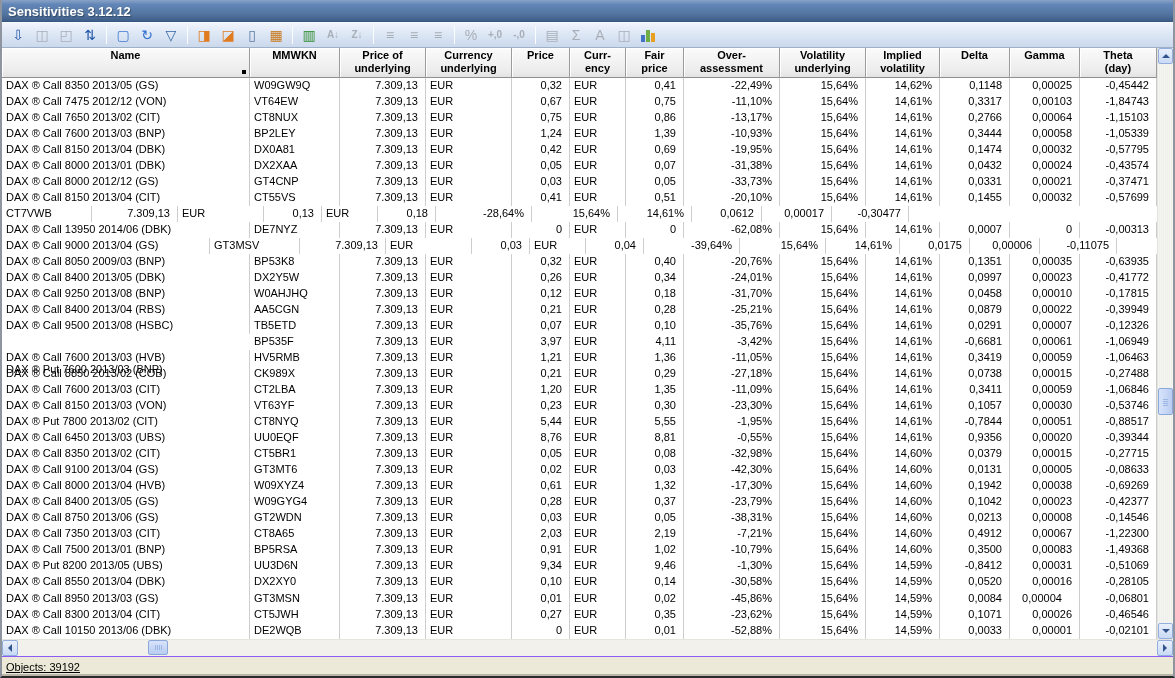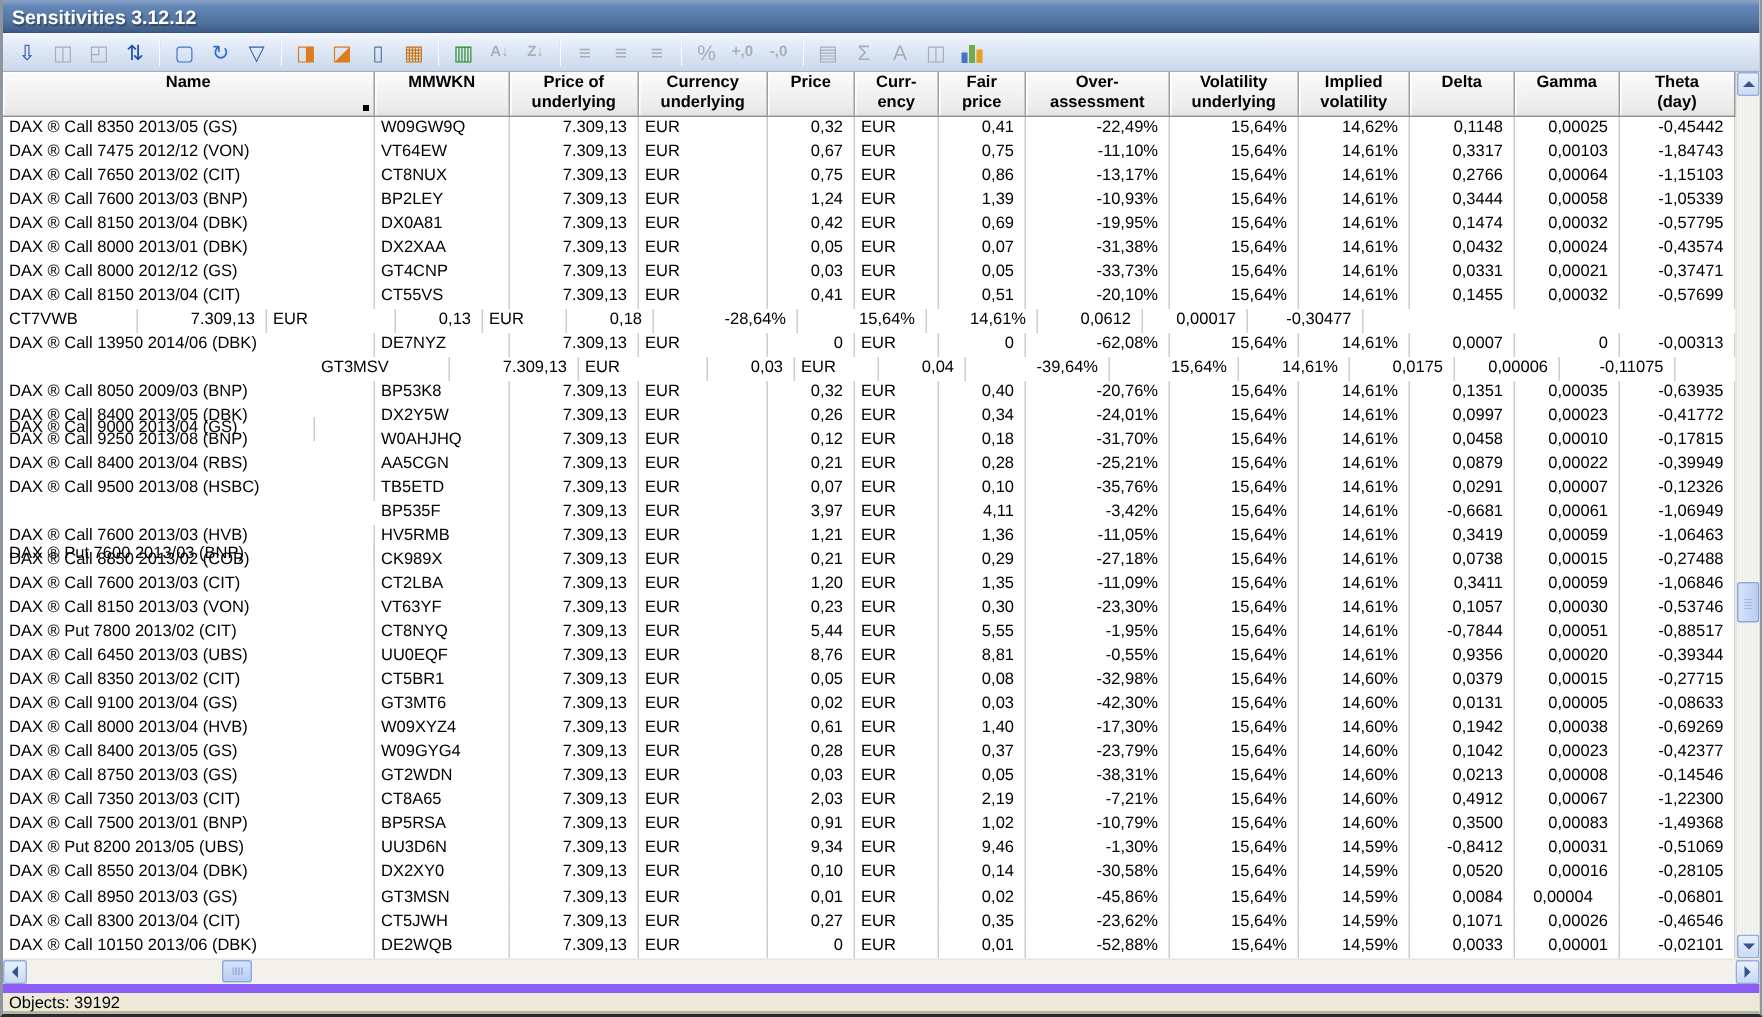--- a/index.html
+++ b/index.html
@@ -90,23 +90,23 @@
     content:""; position:absolute; top:4px; bottom:4px; left:6px; width:7px;
     background:repeating-linear-gradient(90deg,#9db7e4 0,#9db7e4 1px,transparent 1px,transparent 2px);
   }
   .tri{ width:0; height:0; border:4px solid transparent; display:block; }
   .tri.up{ border-bottom-color:#33548c; margin-top:-4px; }
   .tri.down{ border-top-color:#33548c; margin-bottom:-4px; }
   .tri.left{ border-right-color:#33548c; margin-left:-4px; }
   .tri.right{ border-left-color:#33548c; margin-right:-4px; }
 
   .statusbar{
-    height:20px; flex:0 0 20px; background:#ece9d8; border-top:6px solid #8b5cf6;
+    height:20px; flex:0 0 20px; background:#ece9d8; border-top:1px solid #8b5cf6;
     box-shadow:0 -2px 0 #b7b5a8 inset, 0 18px 0 #ece9d8 inset;
-    font-size:11px; color:#000; display:flex; align-items:center; padding-left:4px;
+    font-size:11px; color:#000; display:flex; align-items:center; padding-left:4px;text-decoration:underline;
   }
 </style>
 </head>
 <body>
 
 <div class="window">
   <div class="titlebar">
     <span>Sensitivities 3.12.12</span>
   </div>
 
@@ -346,21 +346,21 @@
             <div class="cell left" style="width: 56px;">EUR</div>
             <div class="cell right" style="width: 58px;">0</div>
             <div class="cell right" style="width: 96px;">-62,08%</div>
             <div class="cell right" style="width: 86px;">15,64%</div>
             <div class="cell right" style="width: 74px;">14,61%</div>
             <div class="cell right" style="width: 70px;">0,0007</div>
             <div class="cell right" style="width: 70px;">0</div>
             <div class="cell right" style="width: 77px;">-0,00313</div>
           </div>
           <div class="t-row">
-            <div class="cell left" style="width: 208px; margin-top: 40px;">DAX ® Call 9000 2013/04 (GS)</div>
+            <div class="cell left" style="width: 208px;">DAX ® Call 9000 2013/04 (GS)</div>
             <div class="cell left" style="width: 90px;">GT3MSV</div>
             <div class="cell right" style="width: 86px;">7.309,13</div>
             <div class="cell left" style="width: 86px;">EUR</div>
             <div class="cell right" style="width: 58px;">0,03</div>
             <div class="cell left" style="width: 56px;">EUR</div>
             <div class="cell right" style="width: 58px;">0,04</div>
             <div class="cell right" style="width: 96px;">-39,64%</div>
             <div class="cell right" style="width: 86px;">15,64%</div>
             <div class="cell right" style="width: 74px;">14,61%</div>
             <div class="cell right" style="width: 70px;">0,0175</div>
@@ -577,21 +577,21 @@
             <div class="cell right" style="width: 70px;">0,00005</div>
             <div class="cell right" style="width: 77px;">-0,08633</div>
           </div>
           <div class="t-row">
             <div class="cell left" style="width: 248px;">DAX ® Call 8000 2013/04 (HVB)</div>
             <div class="cell left" style="width: 90px;">W09XYZ4</div>
             <div class="cell right" style="width: 86px;">7.309,13</div>
             <div class="cell left" style="width: 86px;">EUR</div>
             <div class="cell right" style="width: 58px;">0,61</div>
             <div class="cell left" style="width: 56px;">EUR</div>
-            <div class="cell right" style="width: 58px;">1,40</div>
+            <div class="cell right" style="width: 58px;">1,32</div>
             <div class="cell right" style="width: 96px;">-17,30%</div>
             <div class="cell right" style="width: 86px;">15,64%</div>
             <div class="cell right" style="width: 74px;">14,60%</div>
             <div class="cell right" style="width: 70px;">0,1942</div>
             <div class="cell right" style="width: 70px;">0,00038</div>
             <div class="cell right" style="width: 77px;">-0,69269</div>
           </div>
           <div class="t-row">
             <div class="cell left" style="width: 248px;">DAX ® Call 8400 2013/05 (GS)</div>
             <div class="cell left" style="width: 90px;">W09GYG4</div>
@@ -601,21 +601,21 @@
             <div class="cell left" style="width: 56px;">EUR</div>
             <div class="cell right" style="width: 58px;">0,37</div>
             <div class="cell right" style="width: 96px;">-23,79%</div>
             <div class="cell right" style="width: 86px;">15,64%</div>
             <div class="cell right" style="width: 74px;">14,60%</div>
             <div class="cell right" style="width: 70px;">0,1042</div>
             <div class="cell right" style="width: 70px;">0,00023</div>
             <div class="cell right" style="width: 77px;">-0,42377</div>
           </div>
           <div class="t-row">
-            <div class="cell left" style="width: 248px;">DAX ® Call 8750 2013/03 (GS)</div>
+            <div class="cell left" style="width: 248px;">DAX ® Call 8750 2013/06 (GS)</div>
             <div class="cell left" style="width: 90px;">GT2WDN</div>
             <div class="cell right" style="width: 86px;">7.309,13</div>
             <div class="cell left" style="width: 86px;">EUR</div>
             <div class="cell right" style="width: 58px;">0,03</div>
             <div class="cell left" style="width: 56px;">EUR</div>
             <div class="cell right" style="width: 58px;">0,05</div>
             <div class="cell right" style="width: 96px;">-38,31%</div>
             <div class="cell right" style="width: 86px;">15,64%</div>
             <div class="cell right" style="width: 74px;">14,60%</div>
             <div class="cell right" style="width: 70px;">0,0213</div>

